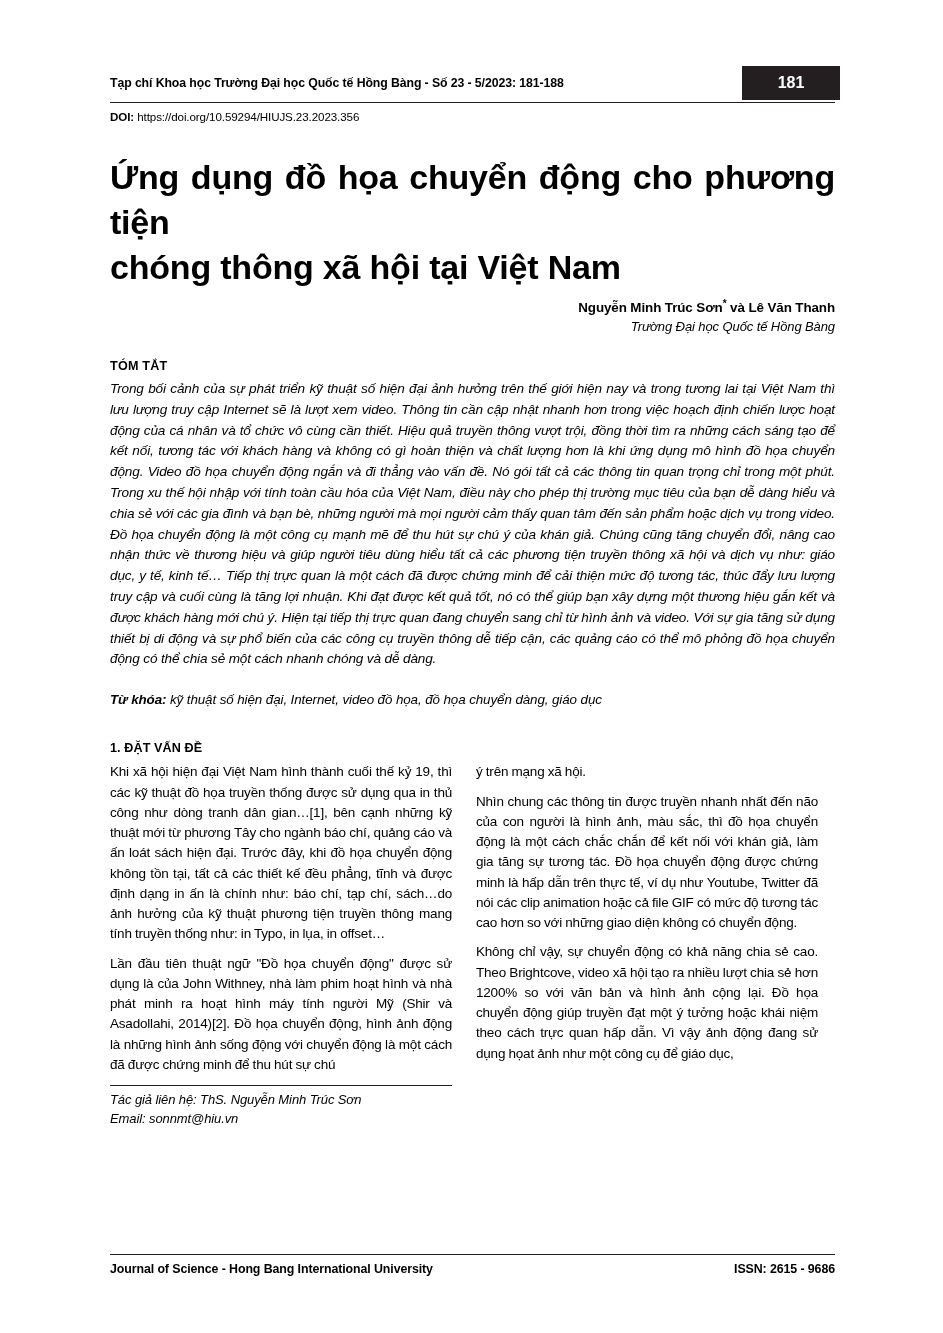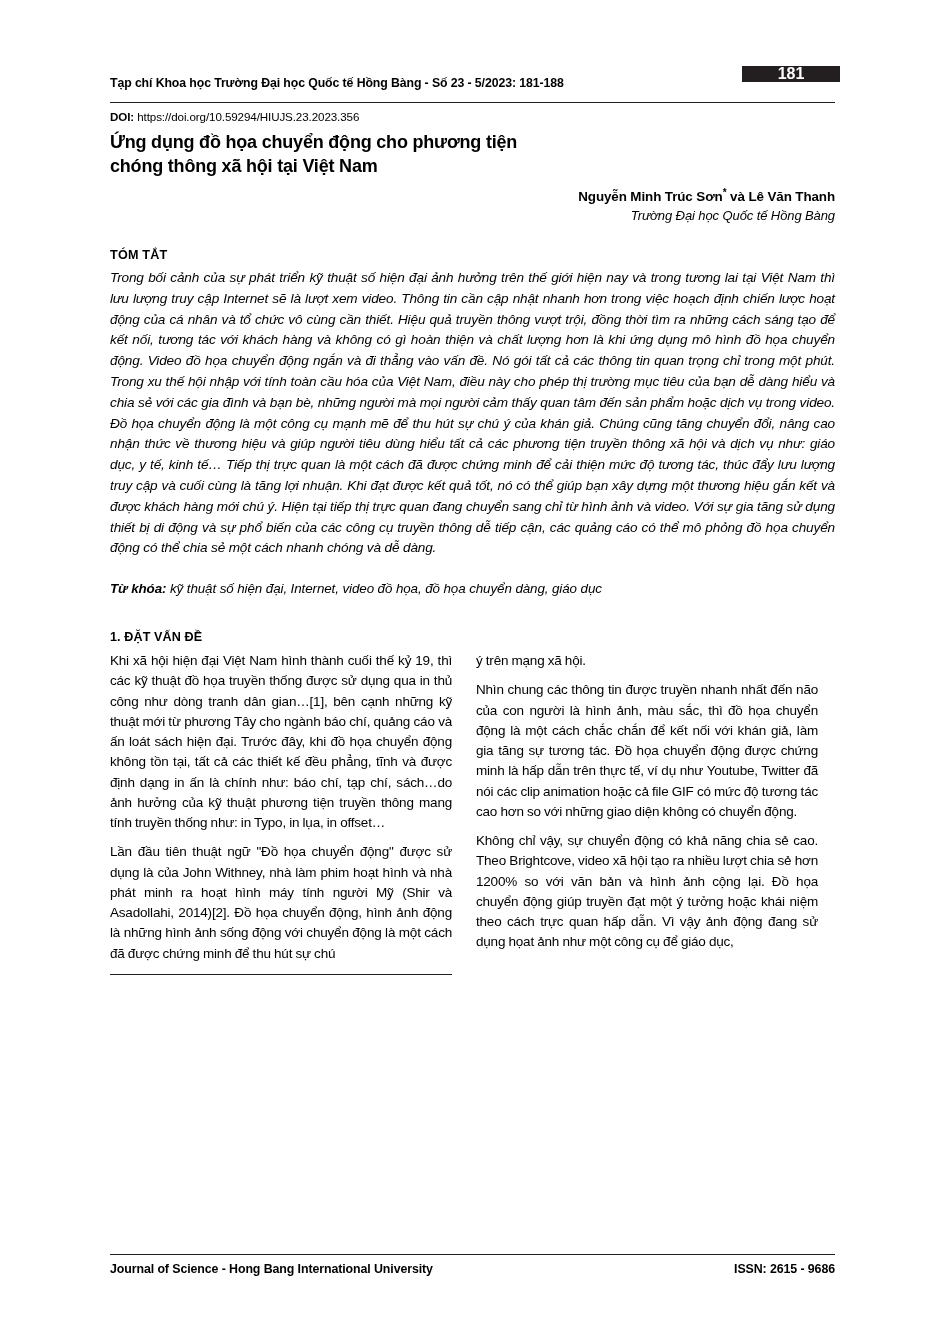--- a/index.html
+++ b/index.html
@@ -41,21 +41,21 @@
     font-weight: bold;
     letter-spacing: -0.1px;
     padding-top: 6px;
     white-space: nowrap;
   }
   .page-badge {
     position: absolute;
     right: -5px;
     top: -4px;
     width: 98px;
-    height: 16px;
+    height: 34px;
     background: #231f20;
     color: #ffffff;
     font-size: 16px;
     font-weight: bold;
     display: flex;
     align-items: center;
     justify-content: center;
   }
   .rule {
     border-top: 1.4px solid #231f20;
@@ -64,24 +64,24 @@
   }
   .doi {
     font-size: 11.6px;
     margin-top: 7px;
     letter-spacing: -0.1px;
   }
   .doi b { font-weight: bold; }
 
   
   .title {
-    font-size: 18px;
+    font-size: 34px;
     font-weight: bold;
     line-height: 1.32;
-    margin-top: 8px;
+    margin-top: 32px;
     text-align: justify;
     letter-spacing: -0.2px;
   }
   .title .l2 { text-align: left; }
 
   
   .authors {
     text-align: right;
     font-size: 13.4px;
     font-weight: bold;
@@ -221,20 +221,24 @@
       <b>Từ khóa:</b><span> kỹ thuật số hiện đại, Internet, video đồ họa, đồ họa chuyển dàng, giáo dục</span>
     </div>
 
     <div class="sec-head">1. ĐẶT VẤN ĐỀ</div>
 
     <div class="cols">
       <div class="col">
         <p>Khi xã hội hiện đại Việt Nam hình thành cuối thế kỷ 19, thì các kỹ thuật đồ họa truyền thống được sử dụng qua in thủ công như dòng tranh dân gian…[1], bên cạnh những kỹ thuật mới từ phương Tây cho ngành báo chí, quảng cáo và ấn loát sách hiện đại. Trước đây, khi đồ họa chuyển động không tồn tại, tất cả các thiết kế đều phẳng, tĩnh và được định dạng in ấn là chính như: báo chí, tạp chí, sách…do ảnh hưởng của kỹ thuật phương tiện truyền thông mang tính truyền thống như: in Typo, in lụa, in offset…</p>
         <p>Lần đầu tiên thuật ngữ "Đồ họa chuyển động" được sử dụng là của John Withney, nhà làm phim hoạt hình và nhà phát minh ra hoạt hình máy tính người Mỹ (Shir và Asadollahi, 2014)[2]. Đồ họa chuyển động, hình ảnh động là những hình ảnh sống động với chuyển động là một cách đã được chứng minh để thu hút sự chú</p>
         <div class="foot-rule"></div>
+        <div class="footnote">
+          <div>Tác giả liên hệ: ThS. Nguyễn Minh Trúc Sơn</div>
+          <div>Email: sonnmt@hiu.vn</div>
+        </div>
       </div>
       <div class="col">
         <p>ý trên mạng xã hội.</p>
         <p>Nhìn chung các thông tin được truyền nhanh nhất đến não của con người là hình ảnh, màu sắc, thì đồ họa chuyển động là một cách chắc chắn để kết nối với khán giả, làm gia tăng sự tương tác. Đồ họa chuyển động được chứng minh là hấp dẫn trên thực tế, ví dụ như Youtube, Twitter đã nói các clip animation hoặc cả file GIF có mức độ tương tác cao hơn so với những giao diện không có chuyển động.</p>
         <p>Không chỉ vậy, sự chuyển động có khả năng chia sẻ cao. Theo Brightcove, video xã hội tạo ra nhiều lượt chia sẻ hơn 1200% so với văn bản và hình ảnh cộng lại. Đồ họa chuyển động giúp truyền đạt một ý tưởng hoặc khái niệm theo cách trực quan hấp dẫn. Vì vậy ảnh động đang sử dụng họat ảnh như một công cụ để giáo dục,</p>
       </div>
     </div>
 
   </div>
 

